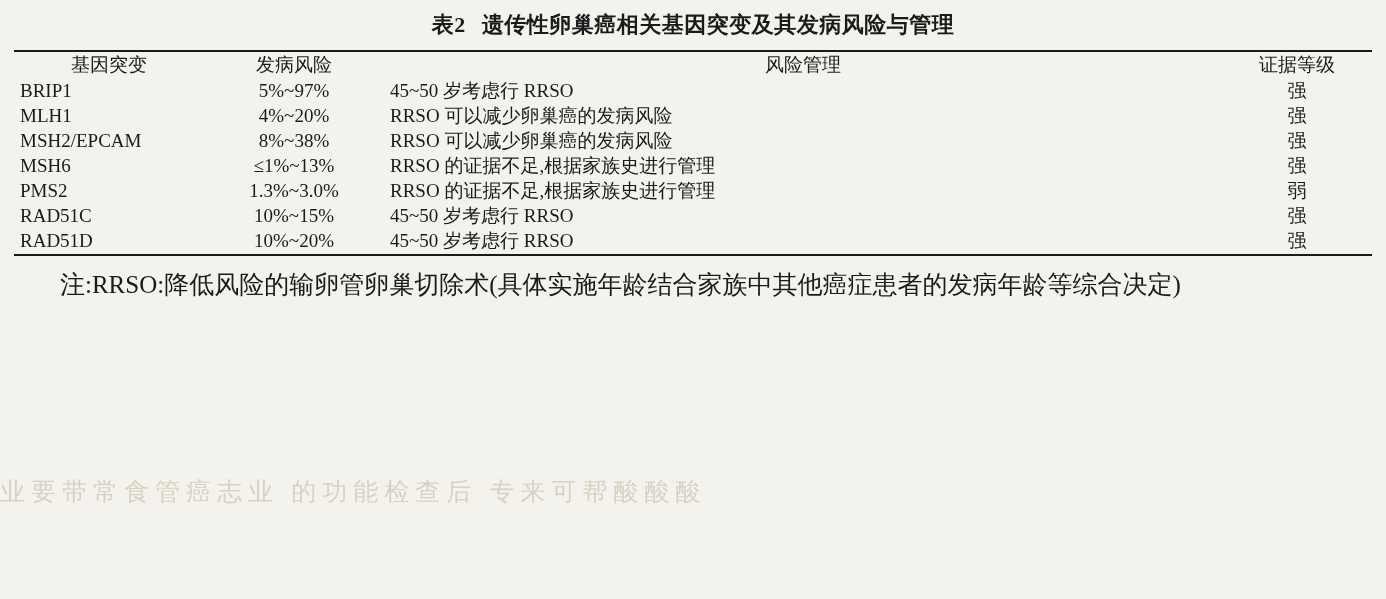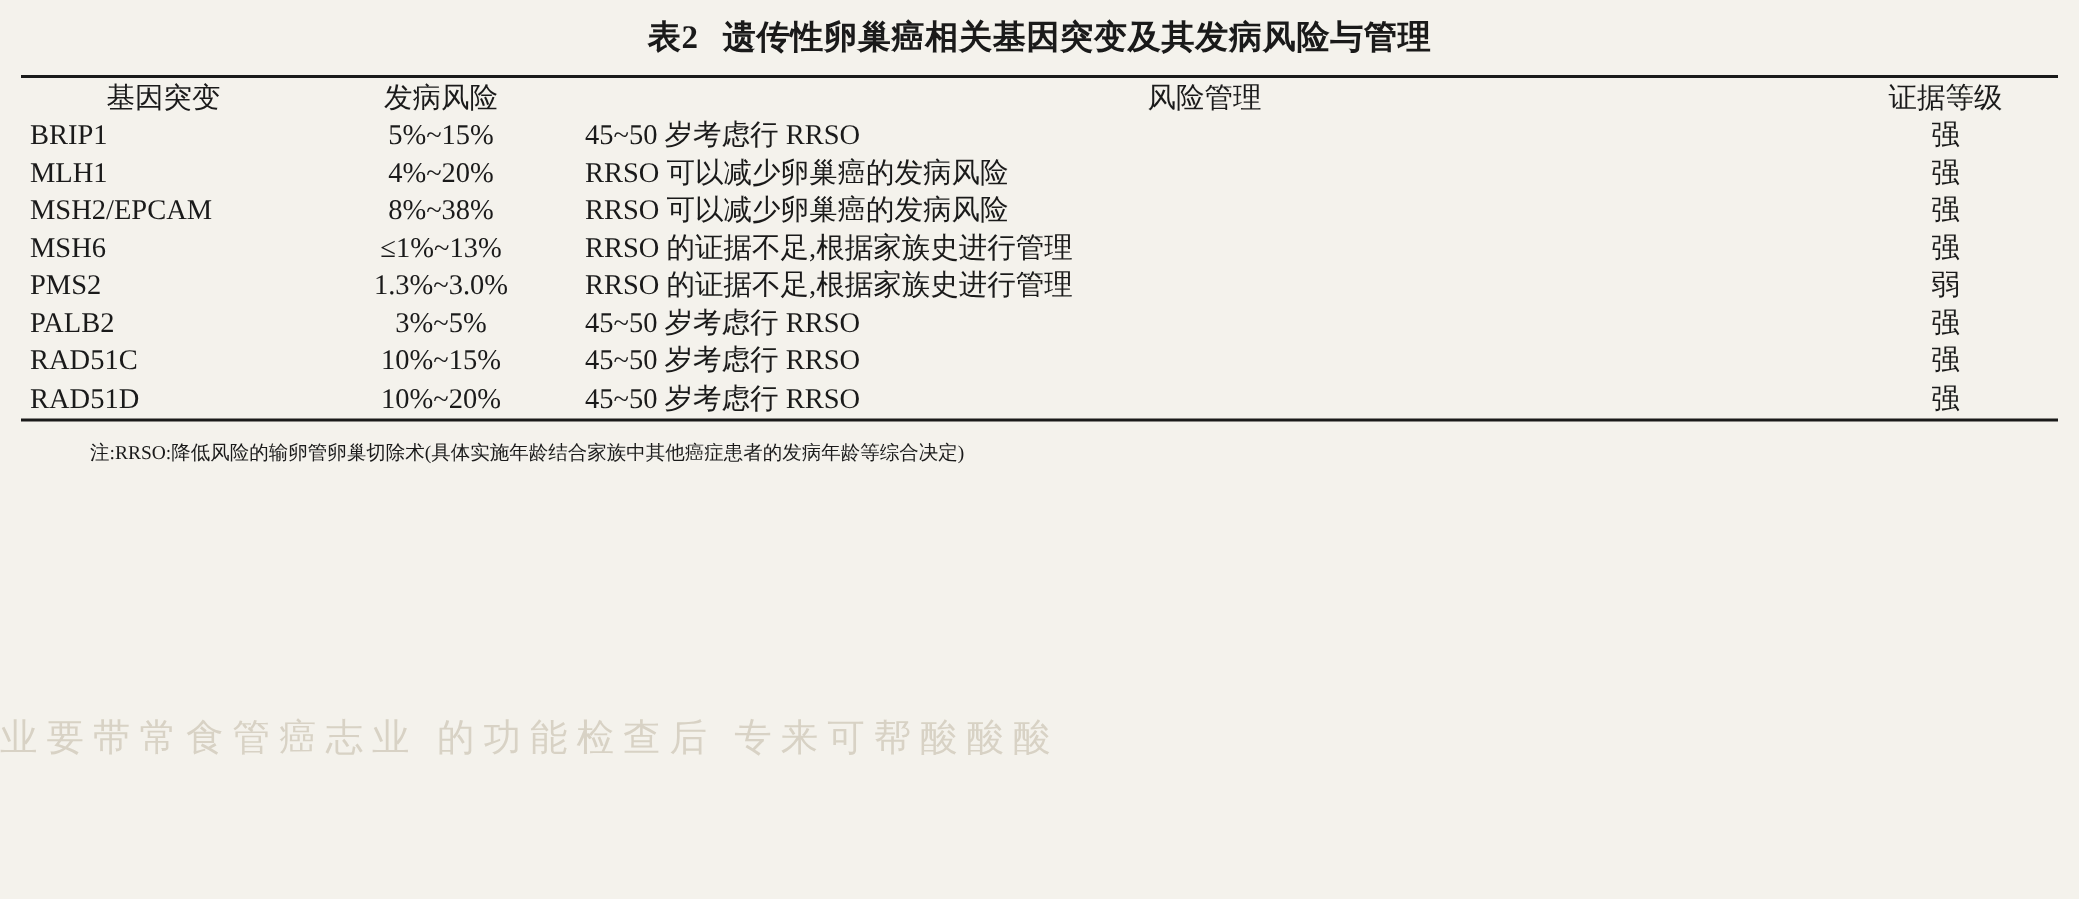--- a/index.html
+++ b/index.html
@@ -82,21 +82,21 @@
     text-align: center;
   }
   .wrap2 {
     display: block;
   }
   .wrap2 .l2 {
     display: block;
     padding-left: 26px;
   }
   .note {
-    font-size: 13px;
+    font-size: 25px;
     padding: 13px 0 0 46px;
     line-height: 1.3;
   }
   .watermark {
     position: absolute;
     left: 0;
     bottom: -6px;
     width: 100%;
     height: 34px;
     overflow: hidden;
@@ -128,21 +128,21 @@
       <tr class="rule-top rule-mid">
         <th class="rule-top">基因突变</th>
         <th class="rule-top">发病风险</th>
         <th class="rule-top">风险管理</th>
         <th class="rule-top">证据等级</th>
       </tr>
     </thead>
     <tbody>
       <tr>
         <td class="c-gene">BRIP1</td>
-        <td class="c-risk">5%~15%</td>
+        <td class="c-risk">5%~97%</td>
         <td class="c-manage">45~50 岁考虑行 RRSO</td>
         <td class="c-level">强</td>
       </tr>
       <tr>
         <td class="c-gene">MLH1</td>
         <td class="c-risk">4%~20%</td>
         <td class="c-manage">RRSO 可以减少卵巢癌的发病风险</td>
         <td class="c-level">强</td>
       </tr>
       <tr>
@@ -157,26 +157,20 @@
         <td class="c-manage">RRSO 的证据不足,根据家族史进行管理</td>
         <td class="c-level">强</td>
       </tr>
       <tr>
         <td class="c-gene">PMS2</td>
         <td class="c-risk">1.3%~3.0%</td>
         <td class="c-manage">RRSO 的证据不足,根据家族史进行管理</td>
         <td class="c-level">弱</td>
       </tr>
       <tr>
-        <td class="c-gene">PALB2</td>
-        <td class="c-risk">3%~5%</td>
-        <td class="c-manage">45~50 岁考虑行 RRSO</td>
-        <td class="c-level">强</td>
-      </tr>
-      <tr>
         <td class="c-gene">RAD51C</td>
         <td class="c-risk">10%~15%</td>
         <td class="c-manage">45~50 岁考虑行 RRSO</td>
         <td class="c-level">强</td>
       </tr>
       <tr class="rule-bot">
         <td class="c-gene">RAD51D</td>
         <td class="c-risk">10%~20%</td>
         <td class="c-manage">45~50 岁考虑行 RRSO</td>
         <td class="c-level">强</td>

